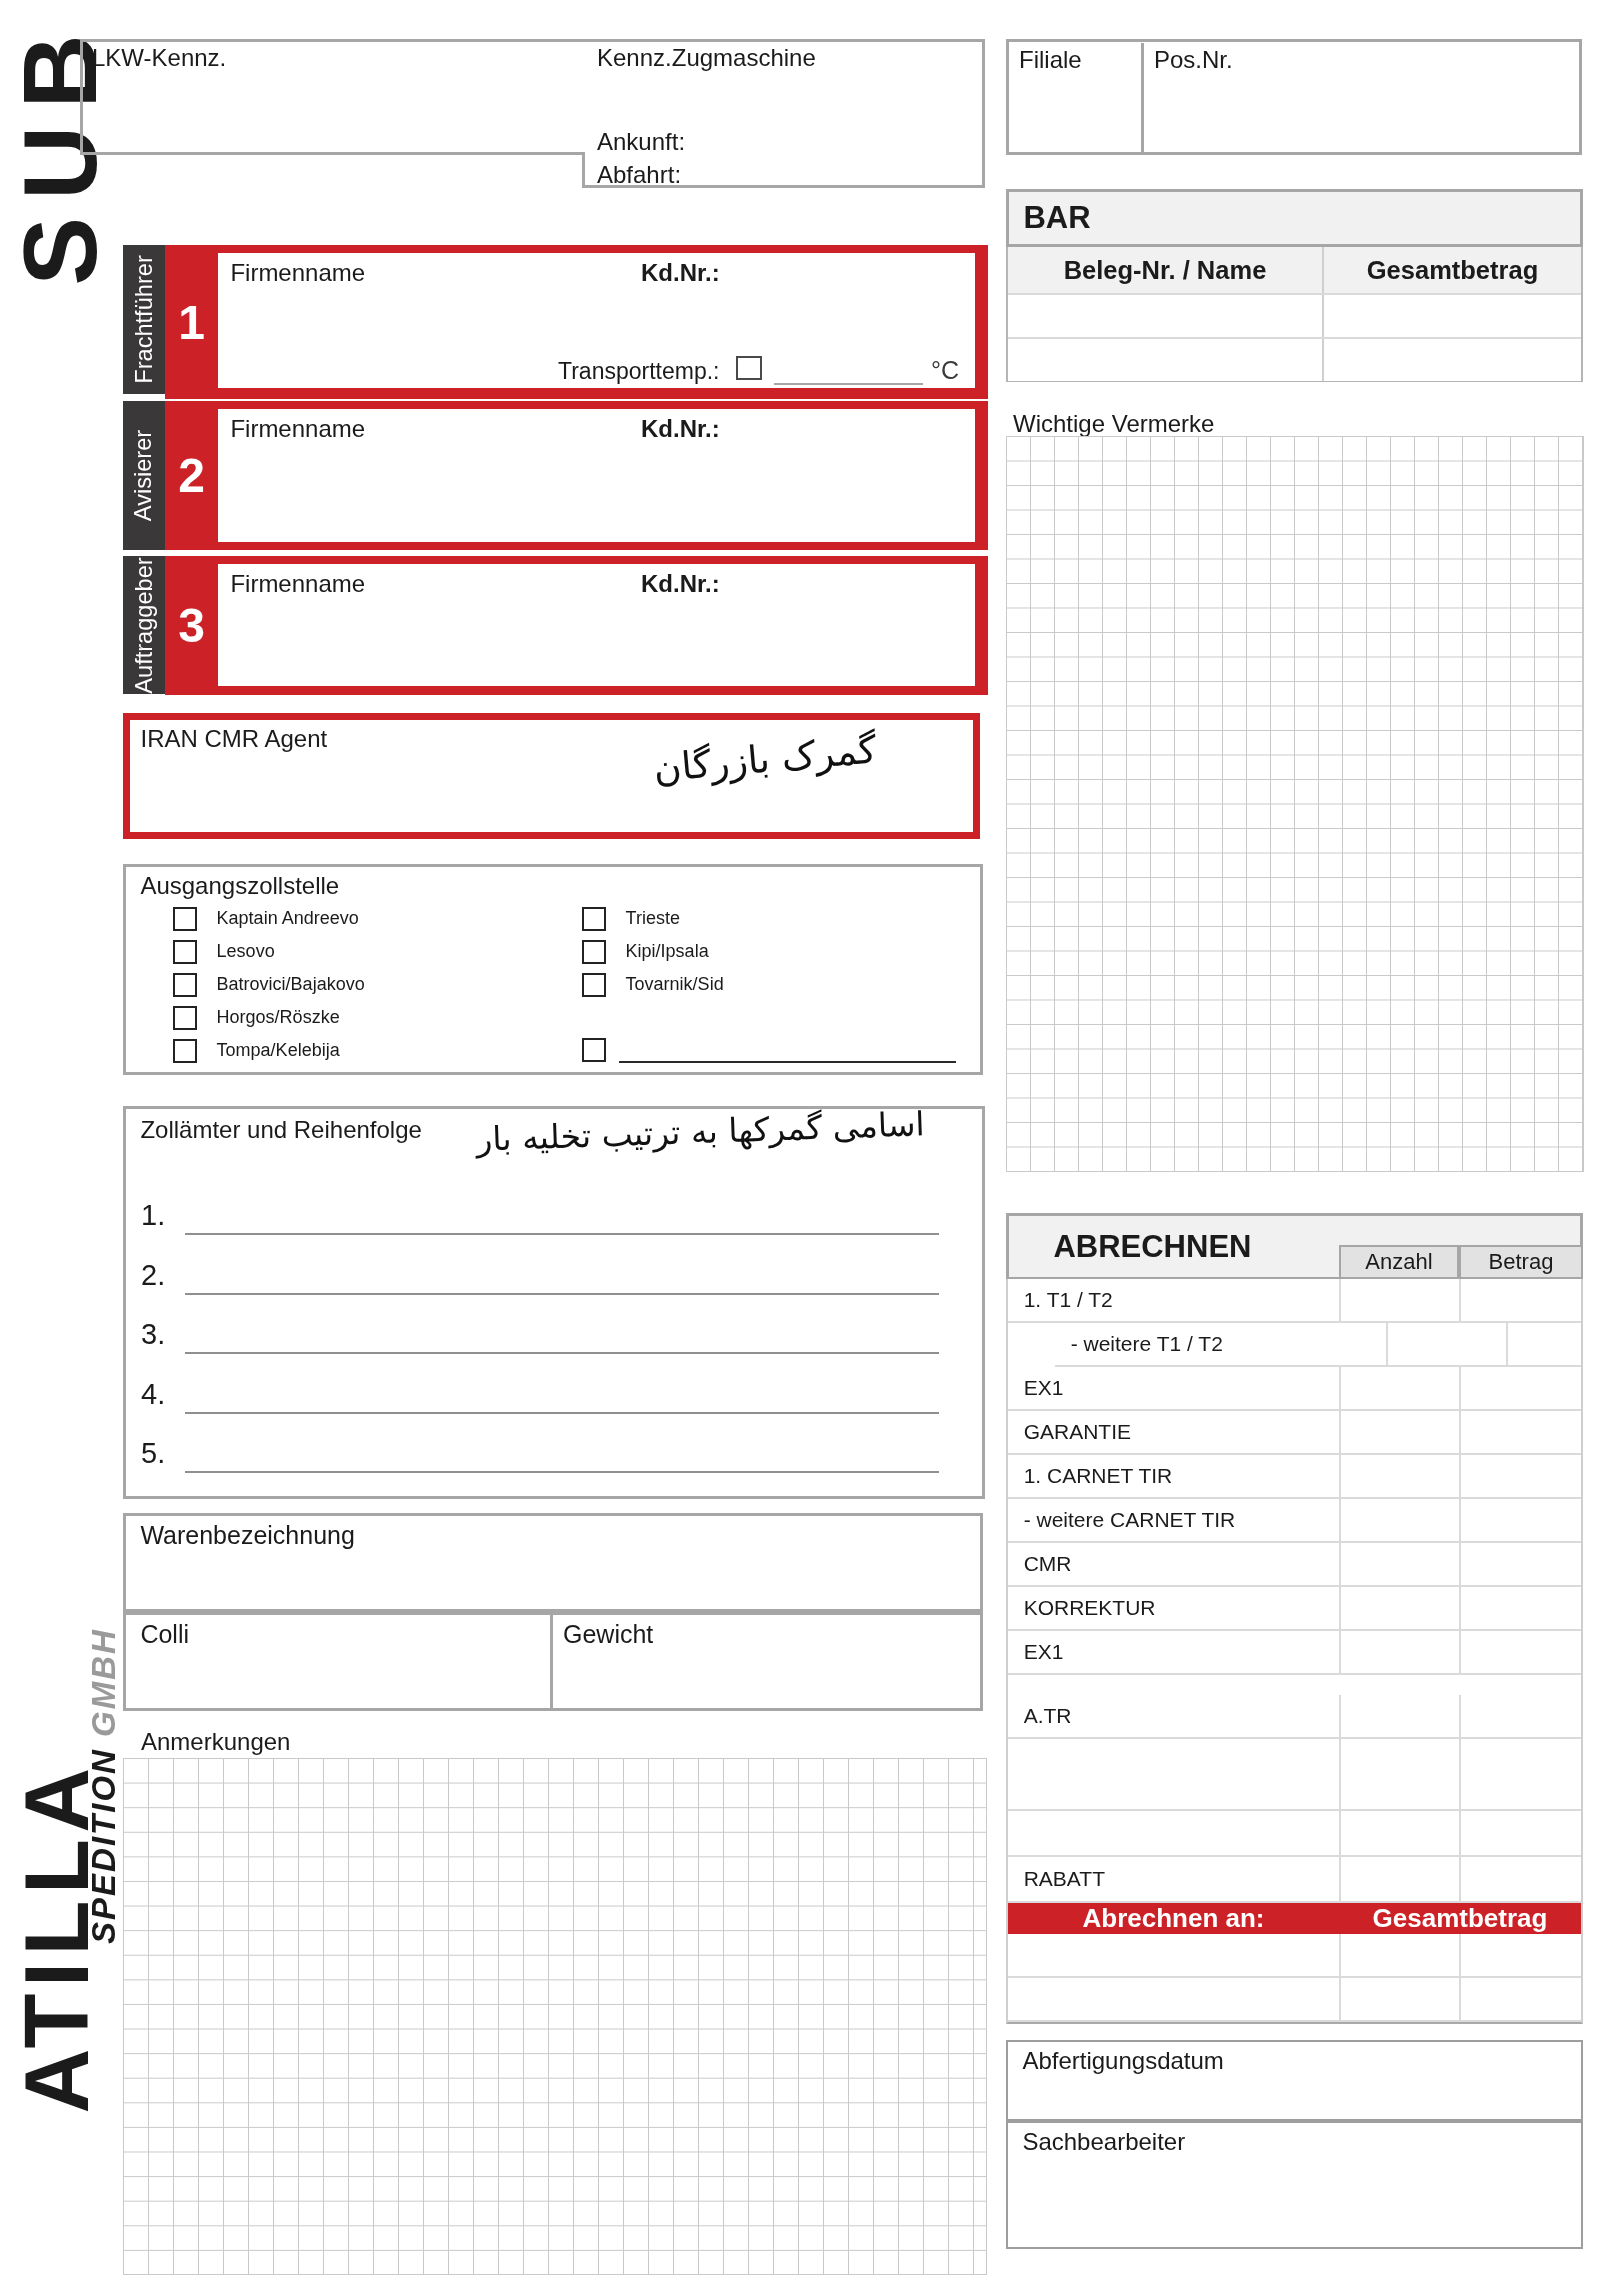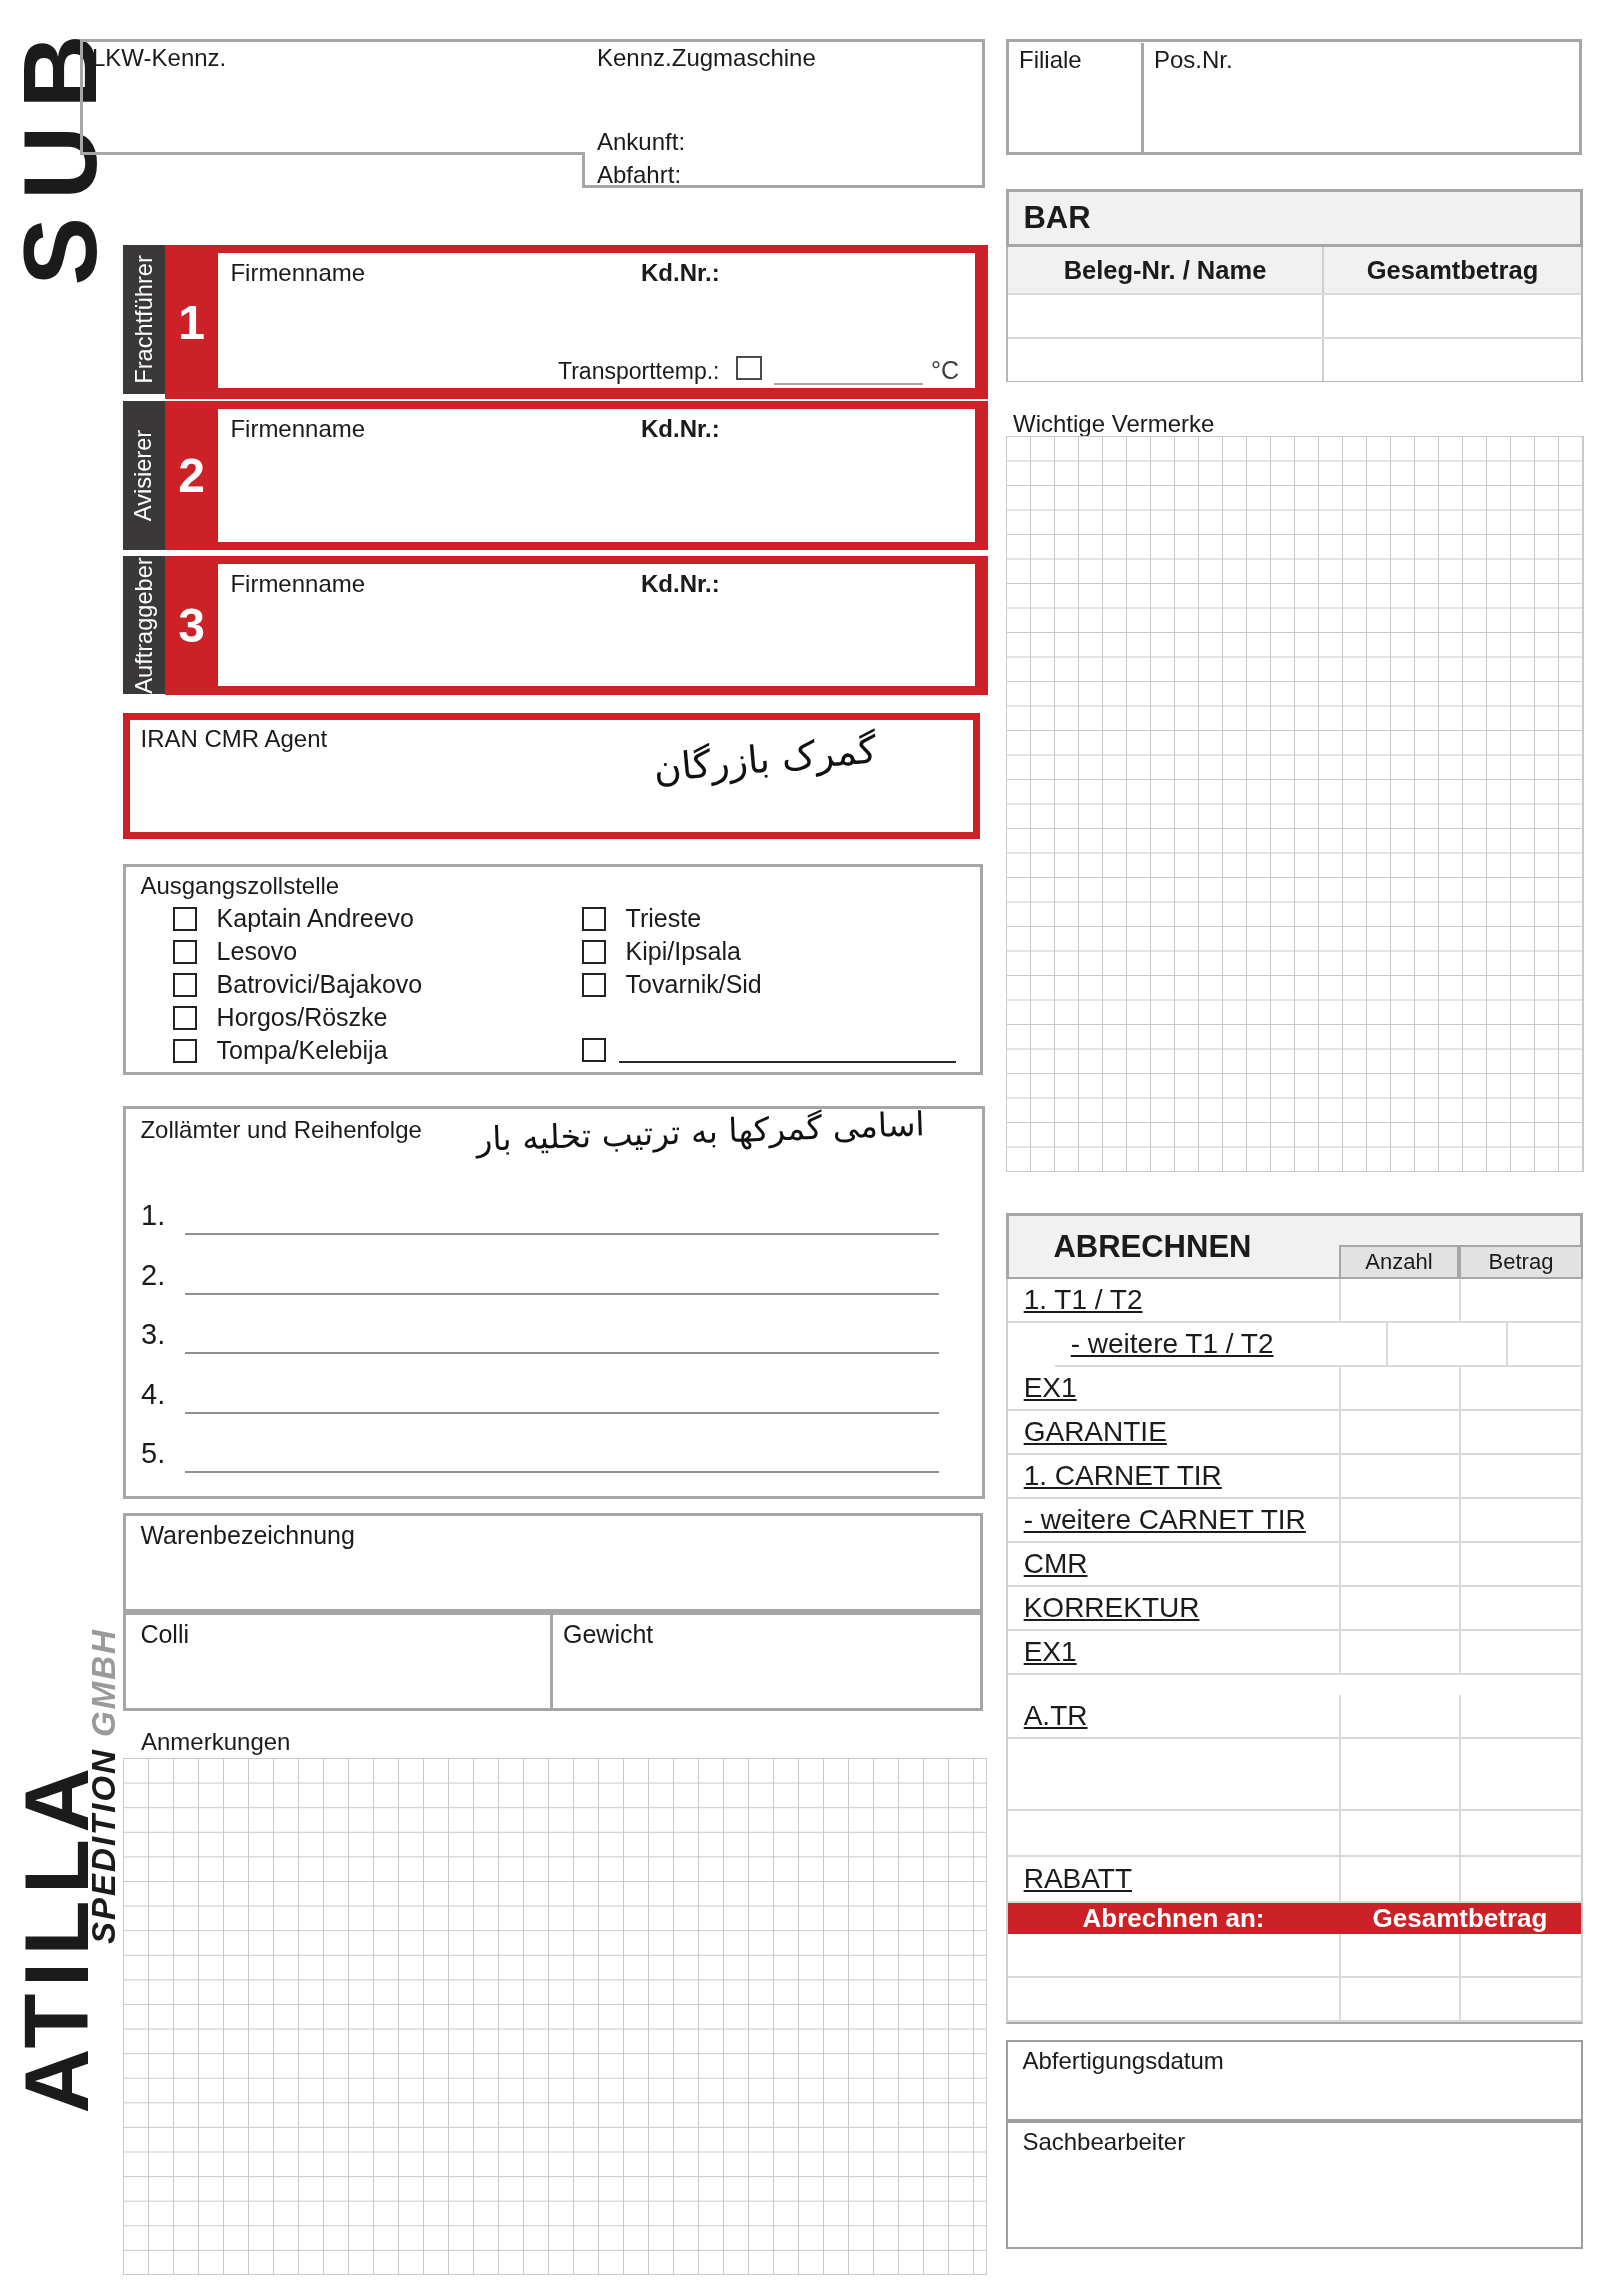--- a/index.html
+++ b/index.html
@@ -63,21 +63,21 @@
   #iran-fa { position:absolute; left:452px; top:17px; width:366px; font-size:38px; transform:rotate(-5deg); text-align:center; }
 
   
   #az-box { left:123px; top:864px; width:860px; height:211px; }
   #az-lbl { left:14.4px; top:5.2px; }
   .azcol { position:absolute; top:35px; }
   #az-col1 { left:47px; }
   #az-col2 { left:456px; }
   .checkrow { display:flex; align-items:center; height:33px; }
   .cbx { width:24px; height:24px; border:2px solid #222; background:#fff; flex:none; }
-  .cbl { font-size:25px; margin-left:19.6px; white-space:nowrap; }
+  .cbl { font-size:18px; margin-left:19.6px; white-space:nowrap; }
   #az-blank { position:absolute; left:456px; top:166px; width:374px; height:33px; display:flex; align-items:center; }
   #az-blank .bline { position:absolute; left:37px; right:0; bottom:2.6px; height:2px; background:#2a2a2a; }
 
   
   #zoll-box { left:123px; top:1106px; width:862px; height:393px; }
   #zoll-lbl { left:14.4px; top:6.5px; }
   #zoll-fa { position:absolute; left:419px; top:1112px; width:563px; font-size:33px; transform:rotate(-2deg); text-align:center; }
   #zoll-lines { position:absolute; left:141px; top:1199px; width:798px; height:301px; }
   .zline { position:absolute; left:0; width:100%; height:60px; }
   .zline .znum { position:absolute; left:0; top:0; font-size:29px; }
@@ -92,21 +92,21 @@
   #anmerk-lbl { left:141px; top:1728px; }
 
   
   #ab-header { left:1006px; top:1213px; width:577px; height:67px; background:#f1f1f1; border:3.3px solid #a6a6a6; display:flex; align-items:center;padding-left:30px; }
   #ab-header span { font-size:31px; font-weight:bold; padding-left:14.4px; }
   .ab-hcell { position:absolute; top:1245px; height:34px; background:#e2e2e2; border:2px solid #a6a6a6; display:flex; align-items:center; justify-content:center; font-size:22px; }
   #ab-anzahl { left:1339px; width:120px; }
   #ab-betrag { left:1459px; width:124px; }
   #ab-rows { left:1006px; top:1279px; width:577px; border-left:2px solid #cfcfcf; border-right:2px solid #cfcfcf; border-bottom:2.6px solid #a9a9a9; background:#fff; }
   .ab-row { display:flex; border-bottom:2px solid #dadada; }
-  .ab-c1 { width:331px; display:flex; align-items:center; padding-left:15.7px; font-size:28px; white-space:nowrap;text-decoration:underline; }
+  .ab-c1 { width:331px; display:flex; align-items:center; padding-left:15.7px; font-size:21px; white-space:nowrap; }
   .ab-c2 { width:120px; border-left:2px solid #dadada; }
   .ab-c3 { flex:1; border-left:2px solid #dadada; }
   #ab-redbar { display:flex; height:31px; background:#cb2127; color:#fff; font-weight:bold; font-size:26px; }
   #ab-redbar .r1 { width:331px; display:flex; align-items:center; justify-content:center; }
   #ab-redbar .r2 { flex:1; display:flex; align-items:center; justify-content:center; }
 
   
   #abf-box { left:1006px; top:2040px; width:577px; height:81px; border-width:2.6px; border-color:#9e9e9e; }
   #sach-box { left:1006px; top:2121px; width:577px; height:128px; border-width:2.6px; border-color:#9e9e9e; }
 </style>

